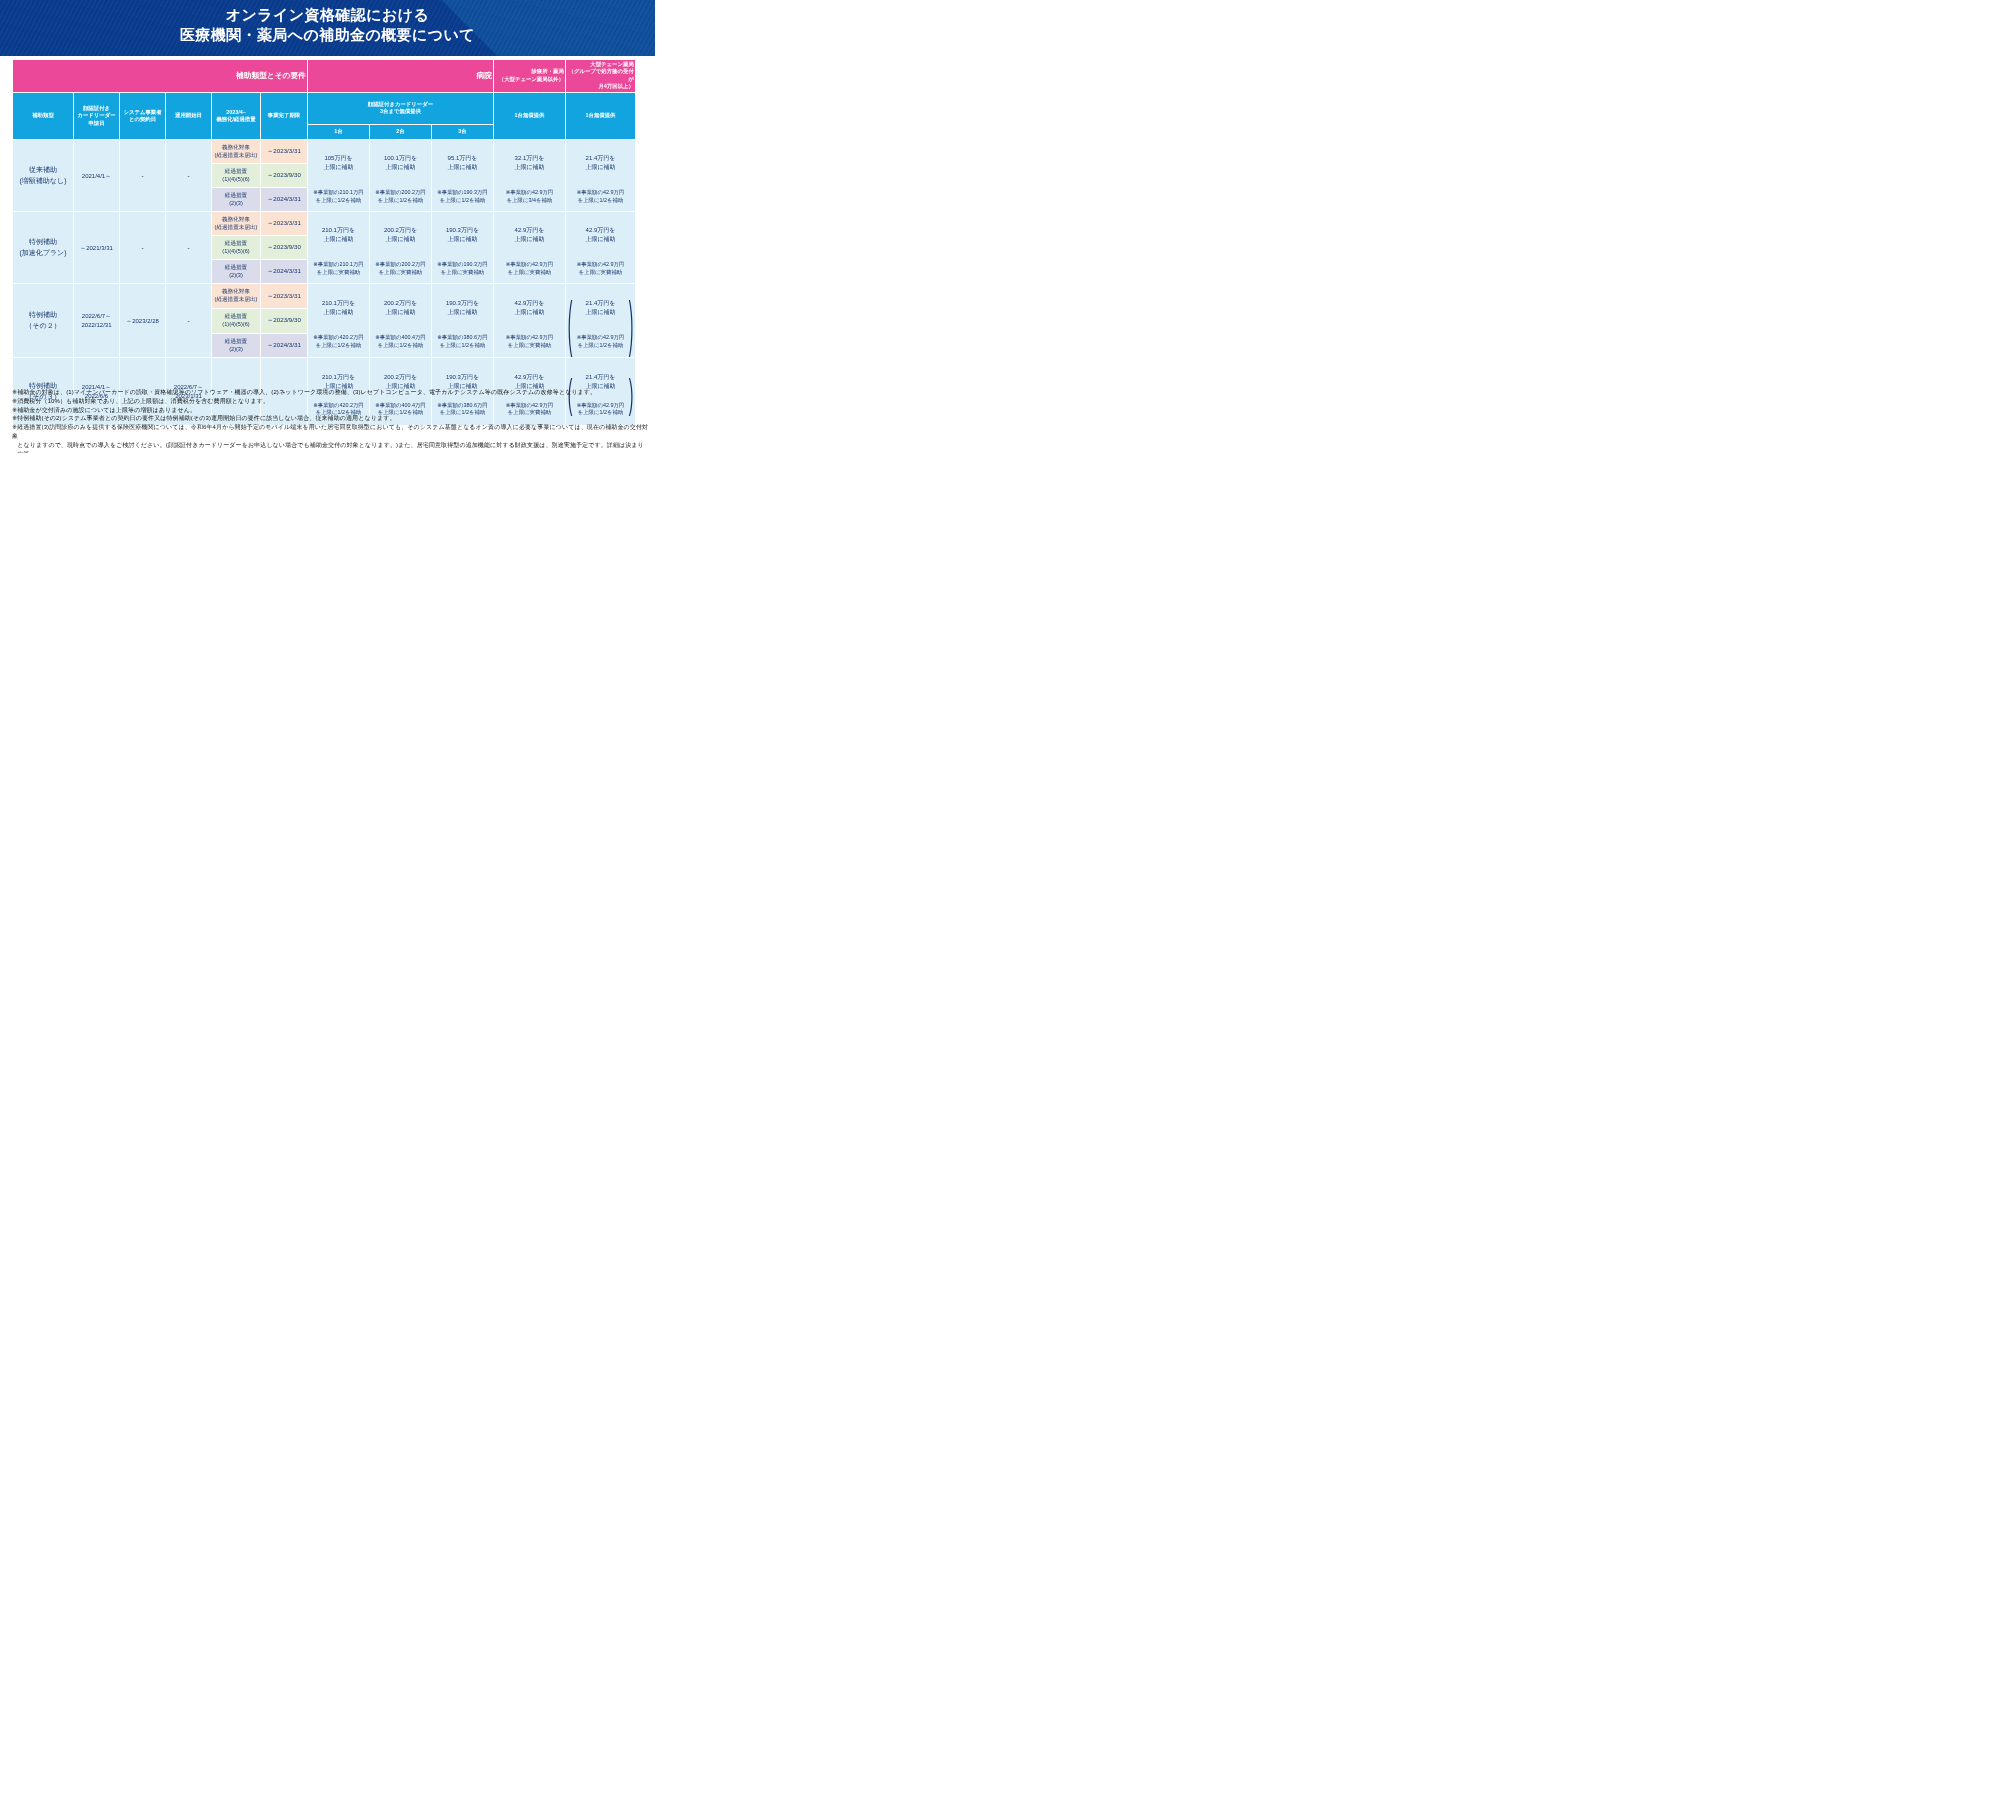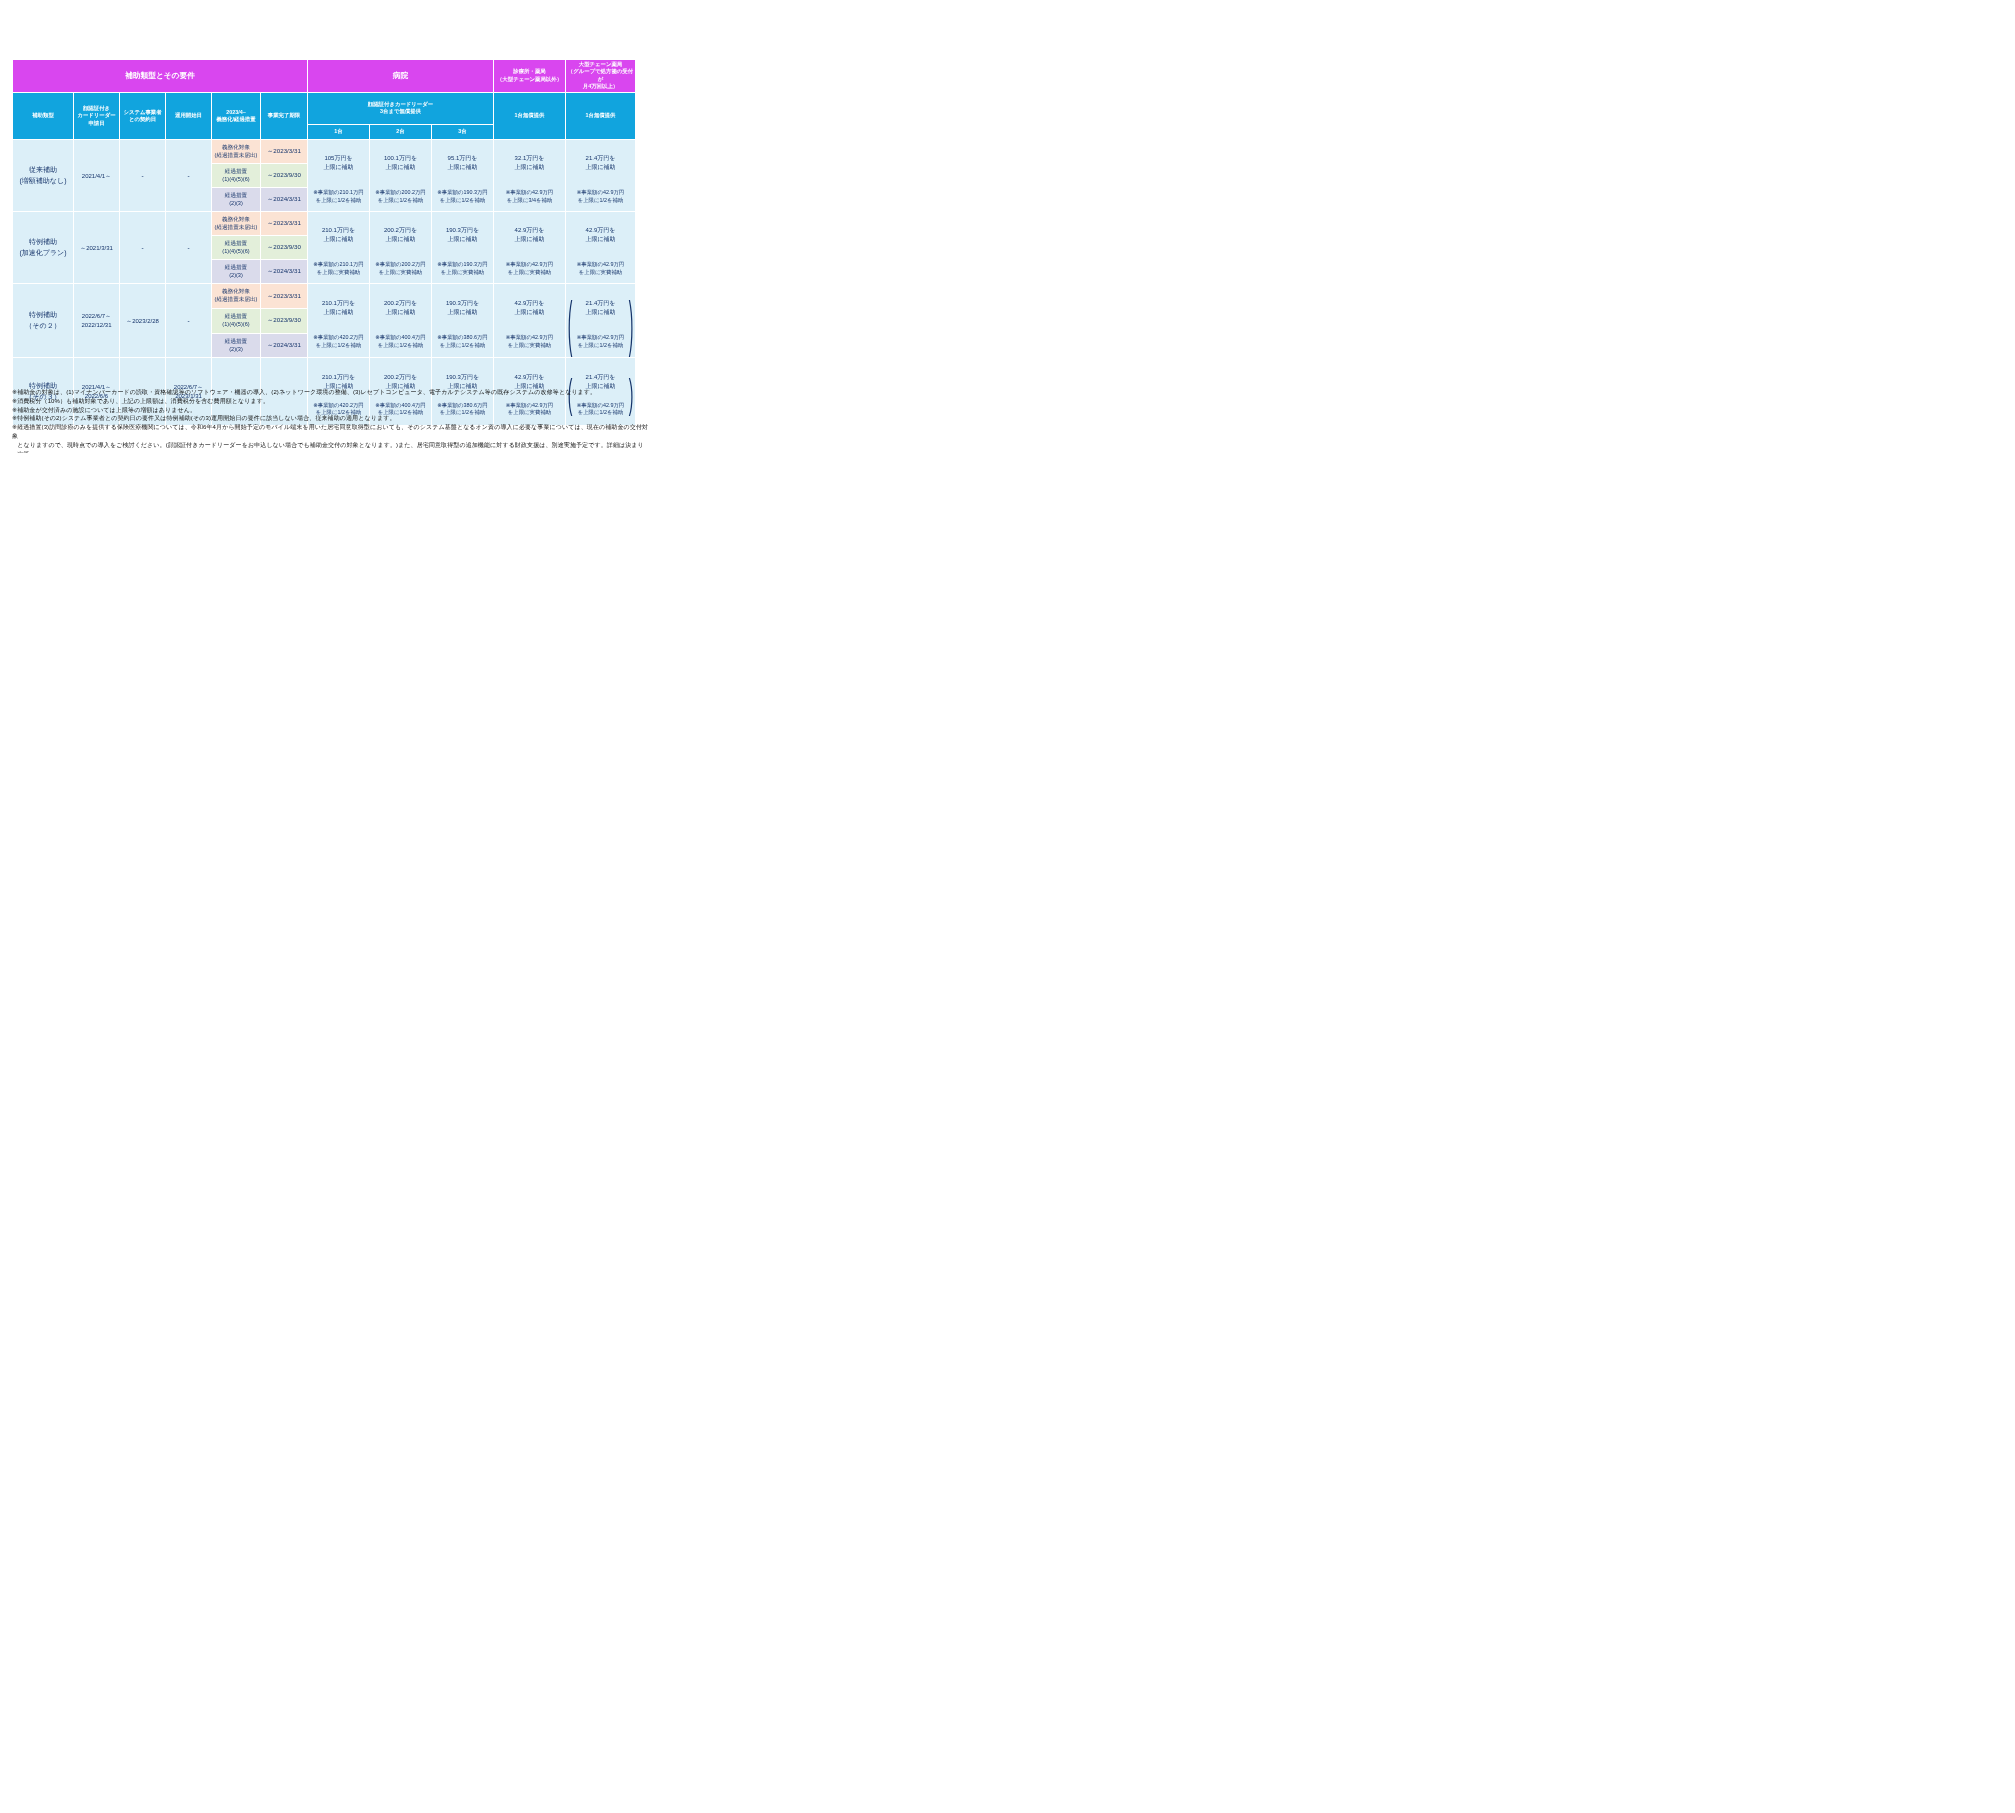--- a/index.html
+++ b/index.html
@@ -18,21 +18,21 @@
   .banner h1{position:relative;z-index:2;margin:0;padding-top:4.8px;
     color:#ffffff;font-size:15px;line-height:1.32;font-weight:700;
     text-align:center;letter-spacing:0.4px;}
 
   
   table.subsidy{position:absolute;top:59px;left:12px;
     border-collapse:separate;border-spacing:1.2px;table-layout:fixed;}
   th,td{padding:0.8px 1.2px;text-align:center;vertical-align:middle;
     white-space:pre-line;overflow:hidden;}
   th{color:#ffffff;font-weight:700;}
-  .hdrA{background:#d946ef;font-size:7.7px;height:26px;}
+  .hdrA{background:#ec4899;font-size:7.7px;height:26px;text-align:right;}
   .hdrA.small{font-size:5.4px;line-height:1.4;}
   .hdrB{background:#11A4DE;font-size:5.4px;line-height:1.35;}
   tr.rowB{height:31px;}
   tr.rowC{height:14.5px;}
   tr.sub{height:23px;}
   tr.last{height:44px;}
   td{color:#17356B;}
   .c-blue{background:#DCEFF8;}
   .c-peach{background:#FBE3D4;}
   .c-green{background:#E3EFDA;}
@@ -57,20 +57,23 @@
   .notes{position:absolute;top:388px;left:12px;width:637px;}
   .notes p{margin:0;padding:0;font-size:6px;line-height:1.47;
     color:#111111;font-weight:500;letter-spacing:0.1px;}
   .notes p.indent{padding-left:5.2px;}
 </style>
 </head>
 <body>
 
 <div class="page">
 
+  <header class="banner">
+    <h1><span>オンライン資格確認における</span><br><span>医療機関・薬局への補助金の概要について</span></h1>
+  </header>
 
   <table class="subsidy">
     <colgroup>
       <col style="width:60px">
         <col style="width:45px">
         <col style="width:45px">
         <col style="width:45px">
       <col style="width:48px">
         <col style="width:46px">
         <col style="width:61px">

